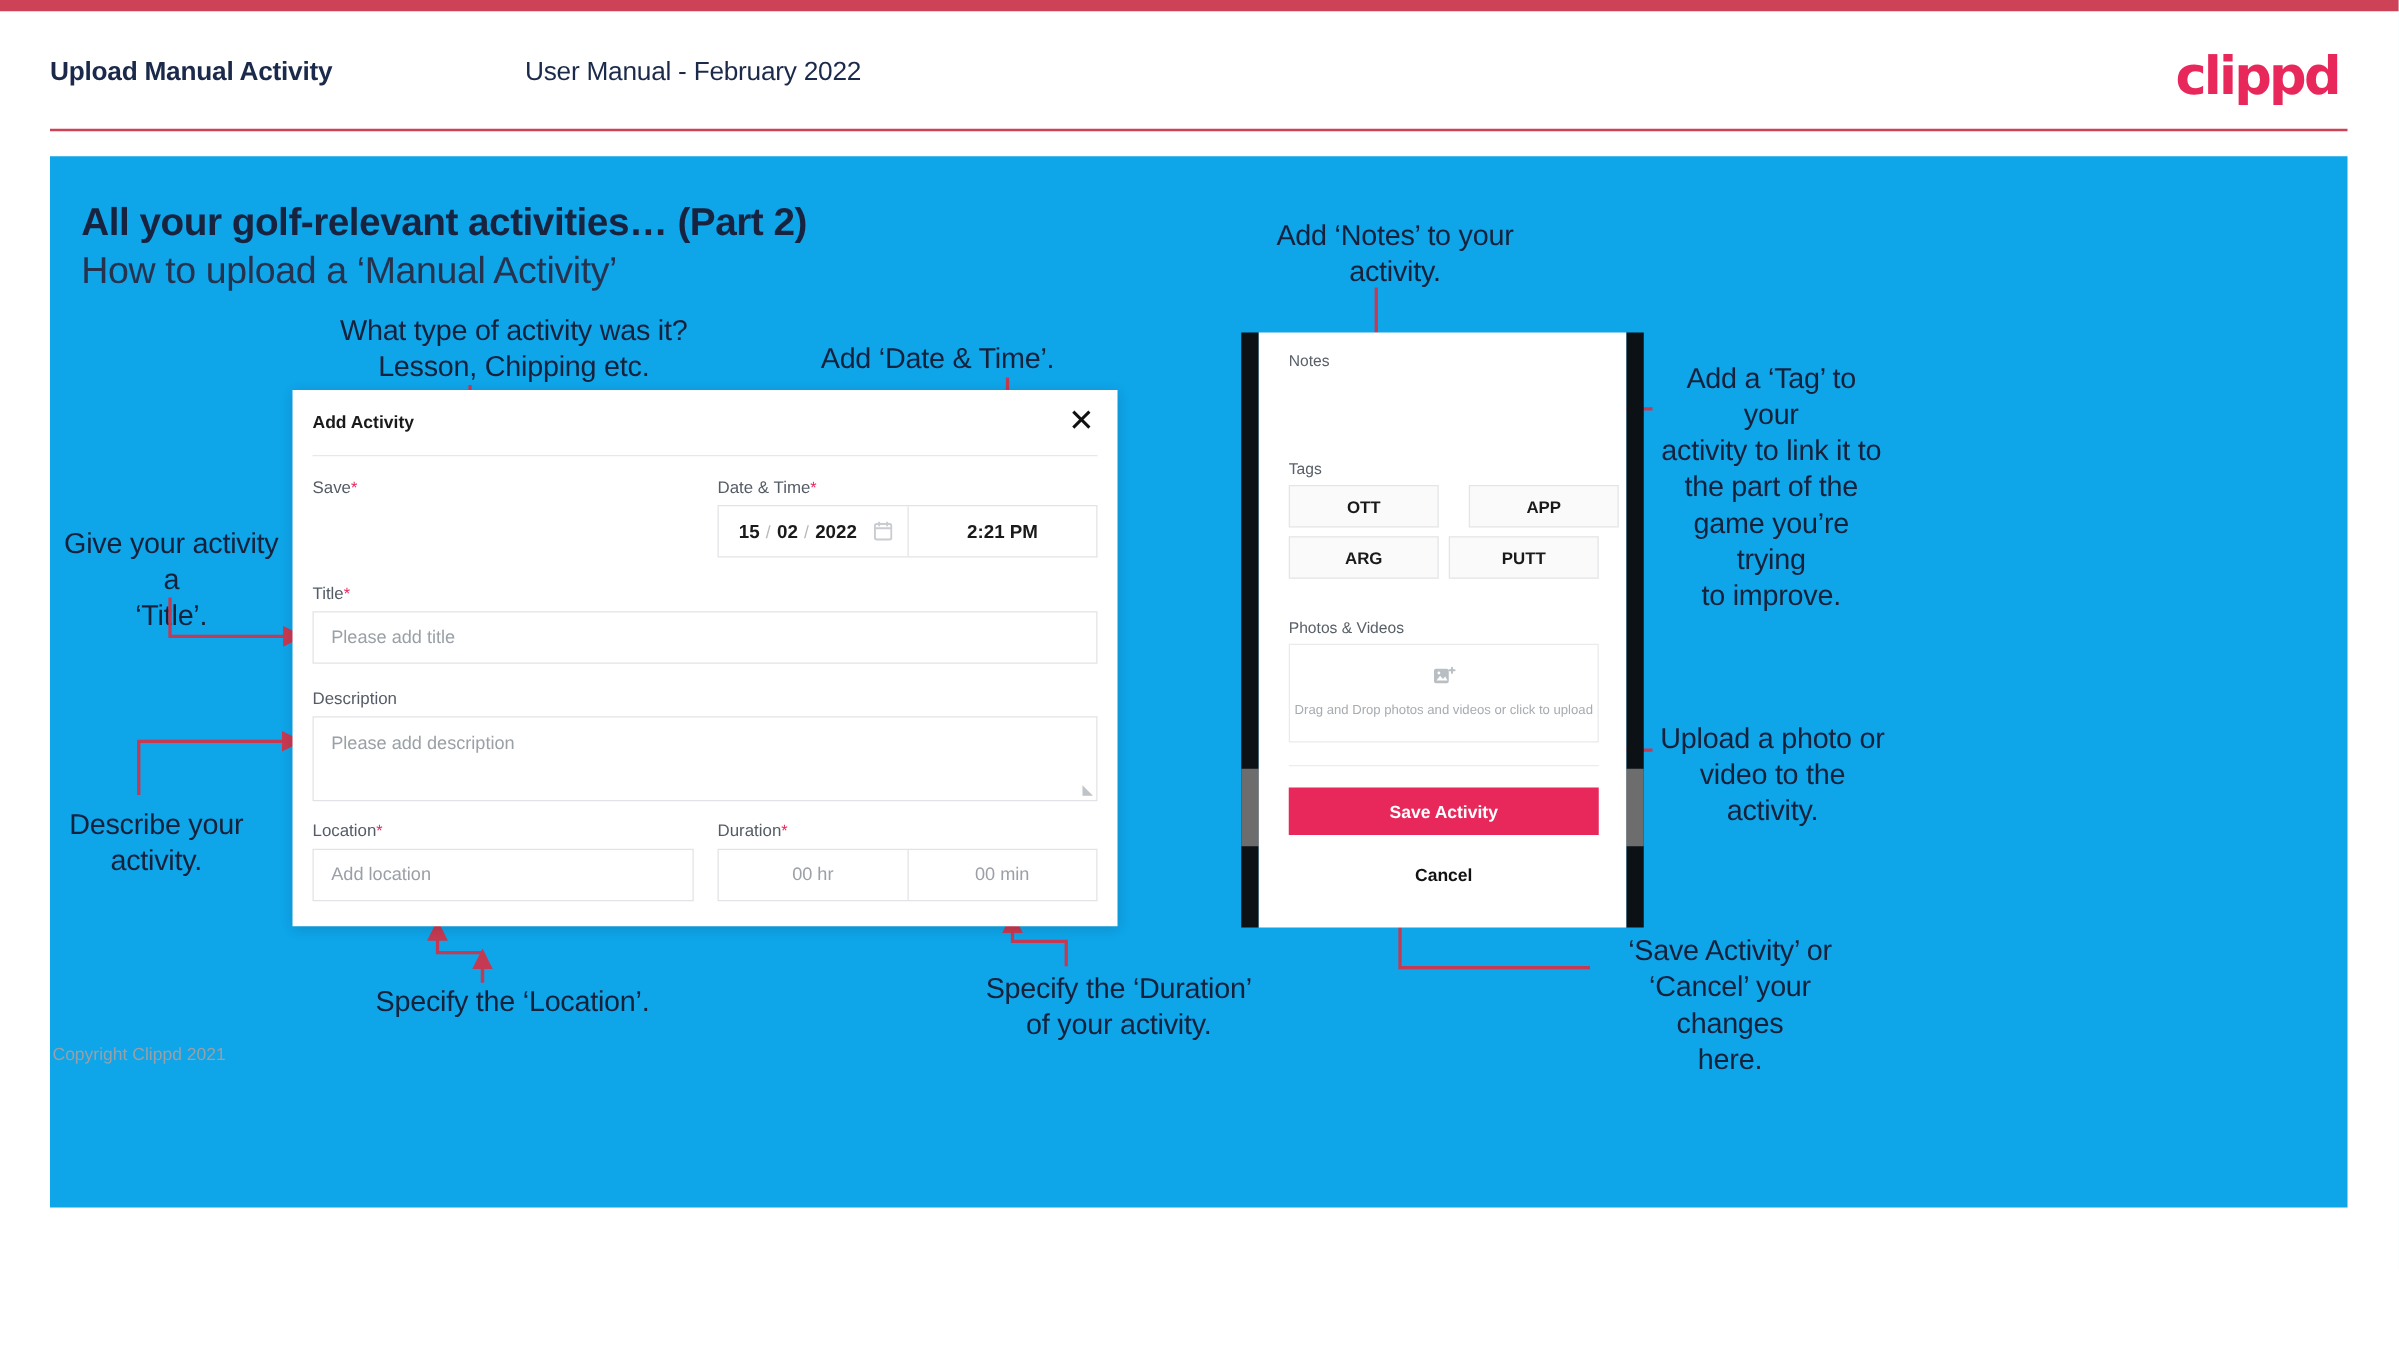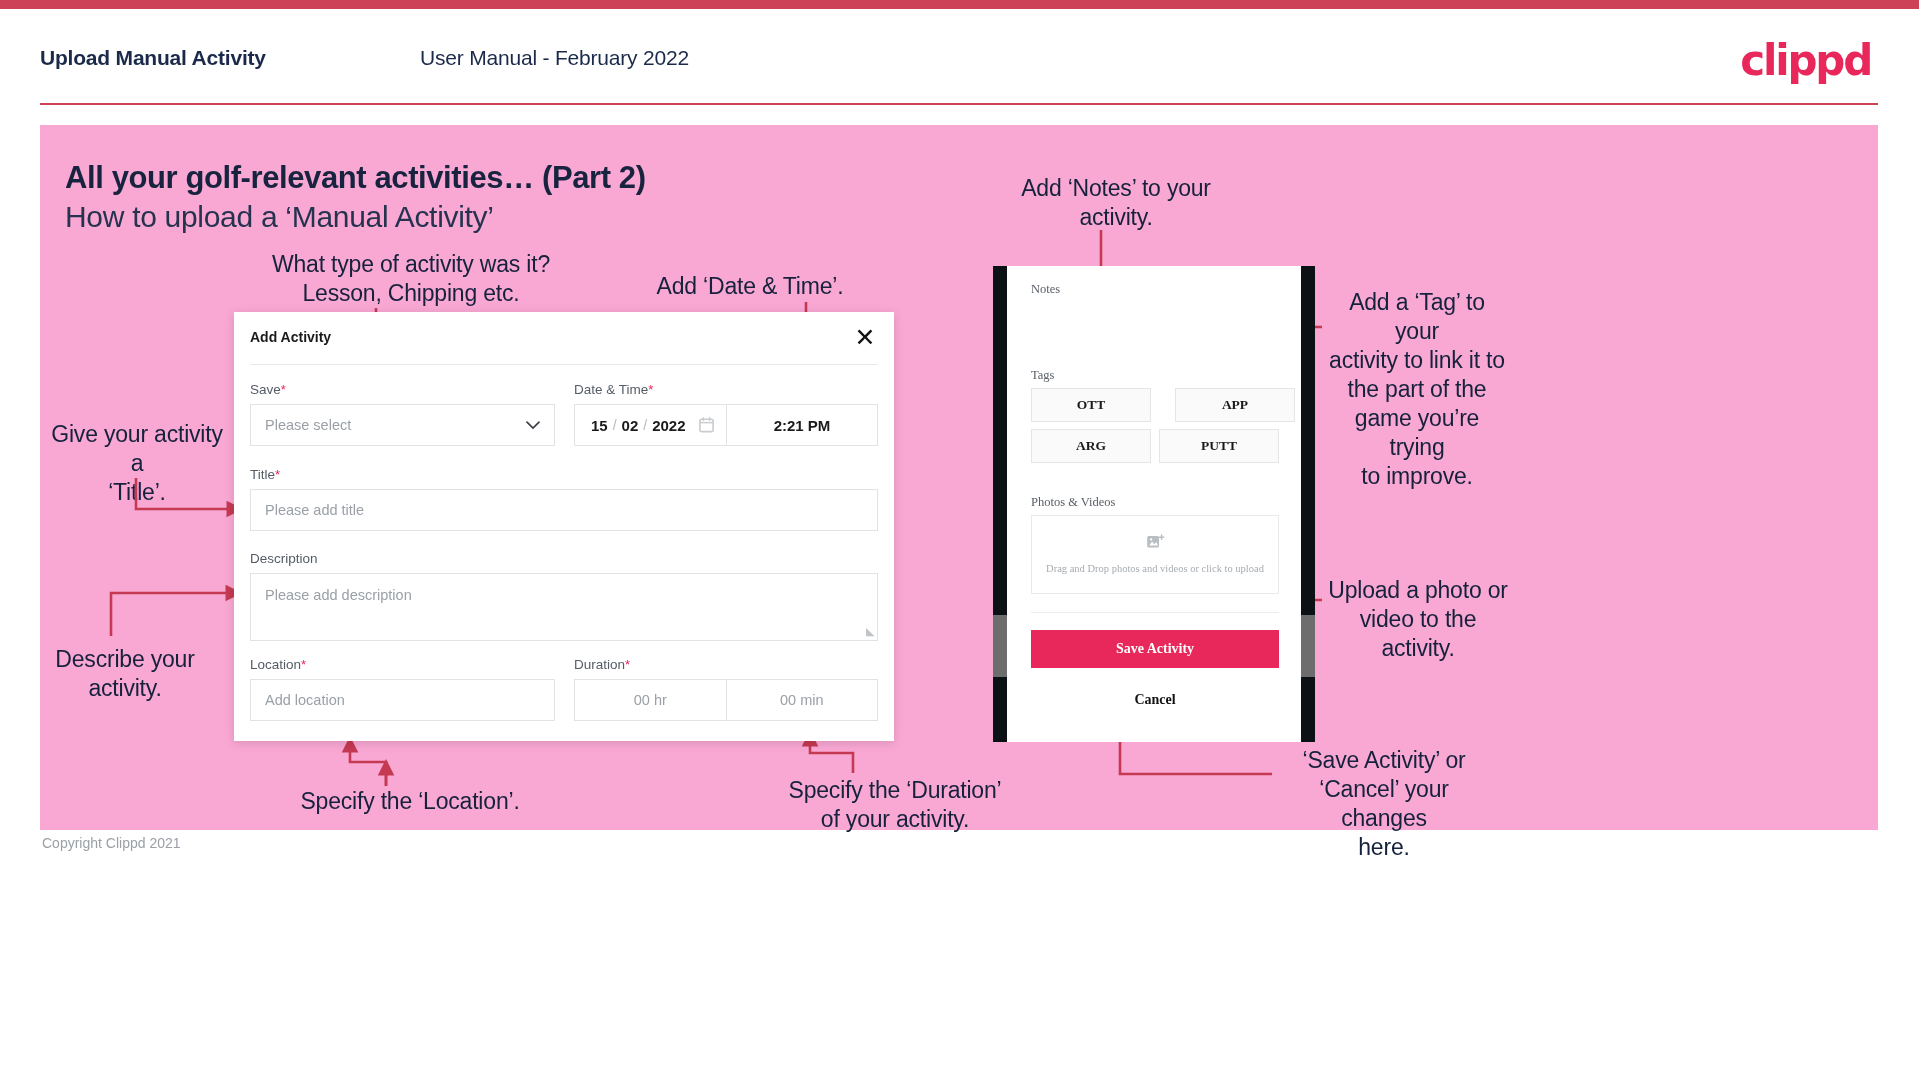--- a/index.html
+++ b/index.html
@@ -33,22 +33,22 @@
     letter-spacing:-2.2px;
     font-family:"DejaVu Sans", sans-serif;
   }
   .header-rule {
     position:absolute; left:40px; top:103px; width:1838px; height:2px;
     background:#ce4257;
   }
 
   
   .slide {
-    position:absolute; left:40px; top:125px; width:1838px; height:705px;
-    background:#f9a8d4;
+    position:absolute; left:40px; top:125px; width:1838px; height:841px;
+    background:#0ea5e9;
   }
   .slide-title {
     position:absolute; left:25px; top:35px;
     font-size:31px; font-weight:700; color:#18243f; letter-spacing:-0.4px;
   }
   .slide-sub {
     position:absolute; left:25px; top:75px;
     font-size:30px; font-weight:400; color:#26334f; letter-spacing:-0.3px;
   }
 
@@ -134,21 +134,21 @@
     position:absolute; border:1px solid #e2e3e6; background:#fff; display:flex;
   }
   .dur-cell {
     flex:1; display:flex; align-items:center; justify-content:center;
     font-size:14.5px; color:#9aa0a6;
   }
   .dur-cell.first { border-right:1px solid #e2e3e6; }
 
   
   .phone {
-    position:absolute; left:993px; top:266px; width:322px; height:612px;font-family:Liberation Serif, serif;
+    position:absolute; left:993px; top:266px; width:322px; height:612px;
   }
   .bez-l { position:absolute; left:0;   top:0; width:14px; height:476px; background:#0c1116; }
   .bez-r { position:absolute; right:0;  top:0; width:14px; height:476px; background:#0c1116; }
   .bez-l .mute { position:absolute; left:0; top:349px; width:14px; height:62px; background:#6d6d6d; }
   .bez-r .mute { position:absolute; left:0; top:349px; width:14px; height:62px; background:#6d6d6d; }
   .screen {
     position:absolute; left:14px; top:0; width:294px; height:476px;
     background:#ffffff; overflow:hidden;
   }
   .p-label { position:absolute; font-size:12.5px; color:#5a6068; }
@@ -255,28 +255,20 @@
 
   <div class="dialog">
     <div class="dialog-head">
       <div class="dialog-title">Add Activity</div>
       <div class="dialog-close">✕</div>
     </div>
     <div class="dialog-divider"></div>
 
     <div class="fld-label" style="left:16px; top:70px;">
       <span>Save</span><span class="req">*</span>
-    </div>
-    <div class="inp" style="left:16px; top:92px; width:305px; height:42px;">
-      <span class="ph">Please select</span>
-      <span class="chev">
-        <svg width="14" height="9" viewBox="0 0 14 9">
-            <path d="M1 1.2 L7 7 L13 1.2" stroke="#3b3f44" stroke-width="1.7" fill="none" stroke-linecap="round"></path>
-          </svg>
-      </span>
     </div>
 
     <div class="fld-label" style="left:340px; top:70px;">
       <span>Date &amp; Time</span><span class="req">*</span>
     </div>
     <div class="dt-row" style="left:340px; top:92px; width:304px; height:42px;">
       <div class="dt-date">
         <span class="dt-num">15</span>
         <span class="dt-sep">/</span>
         <span class="dt-num">02</span>

